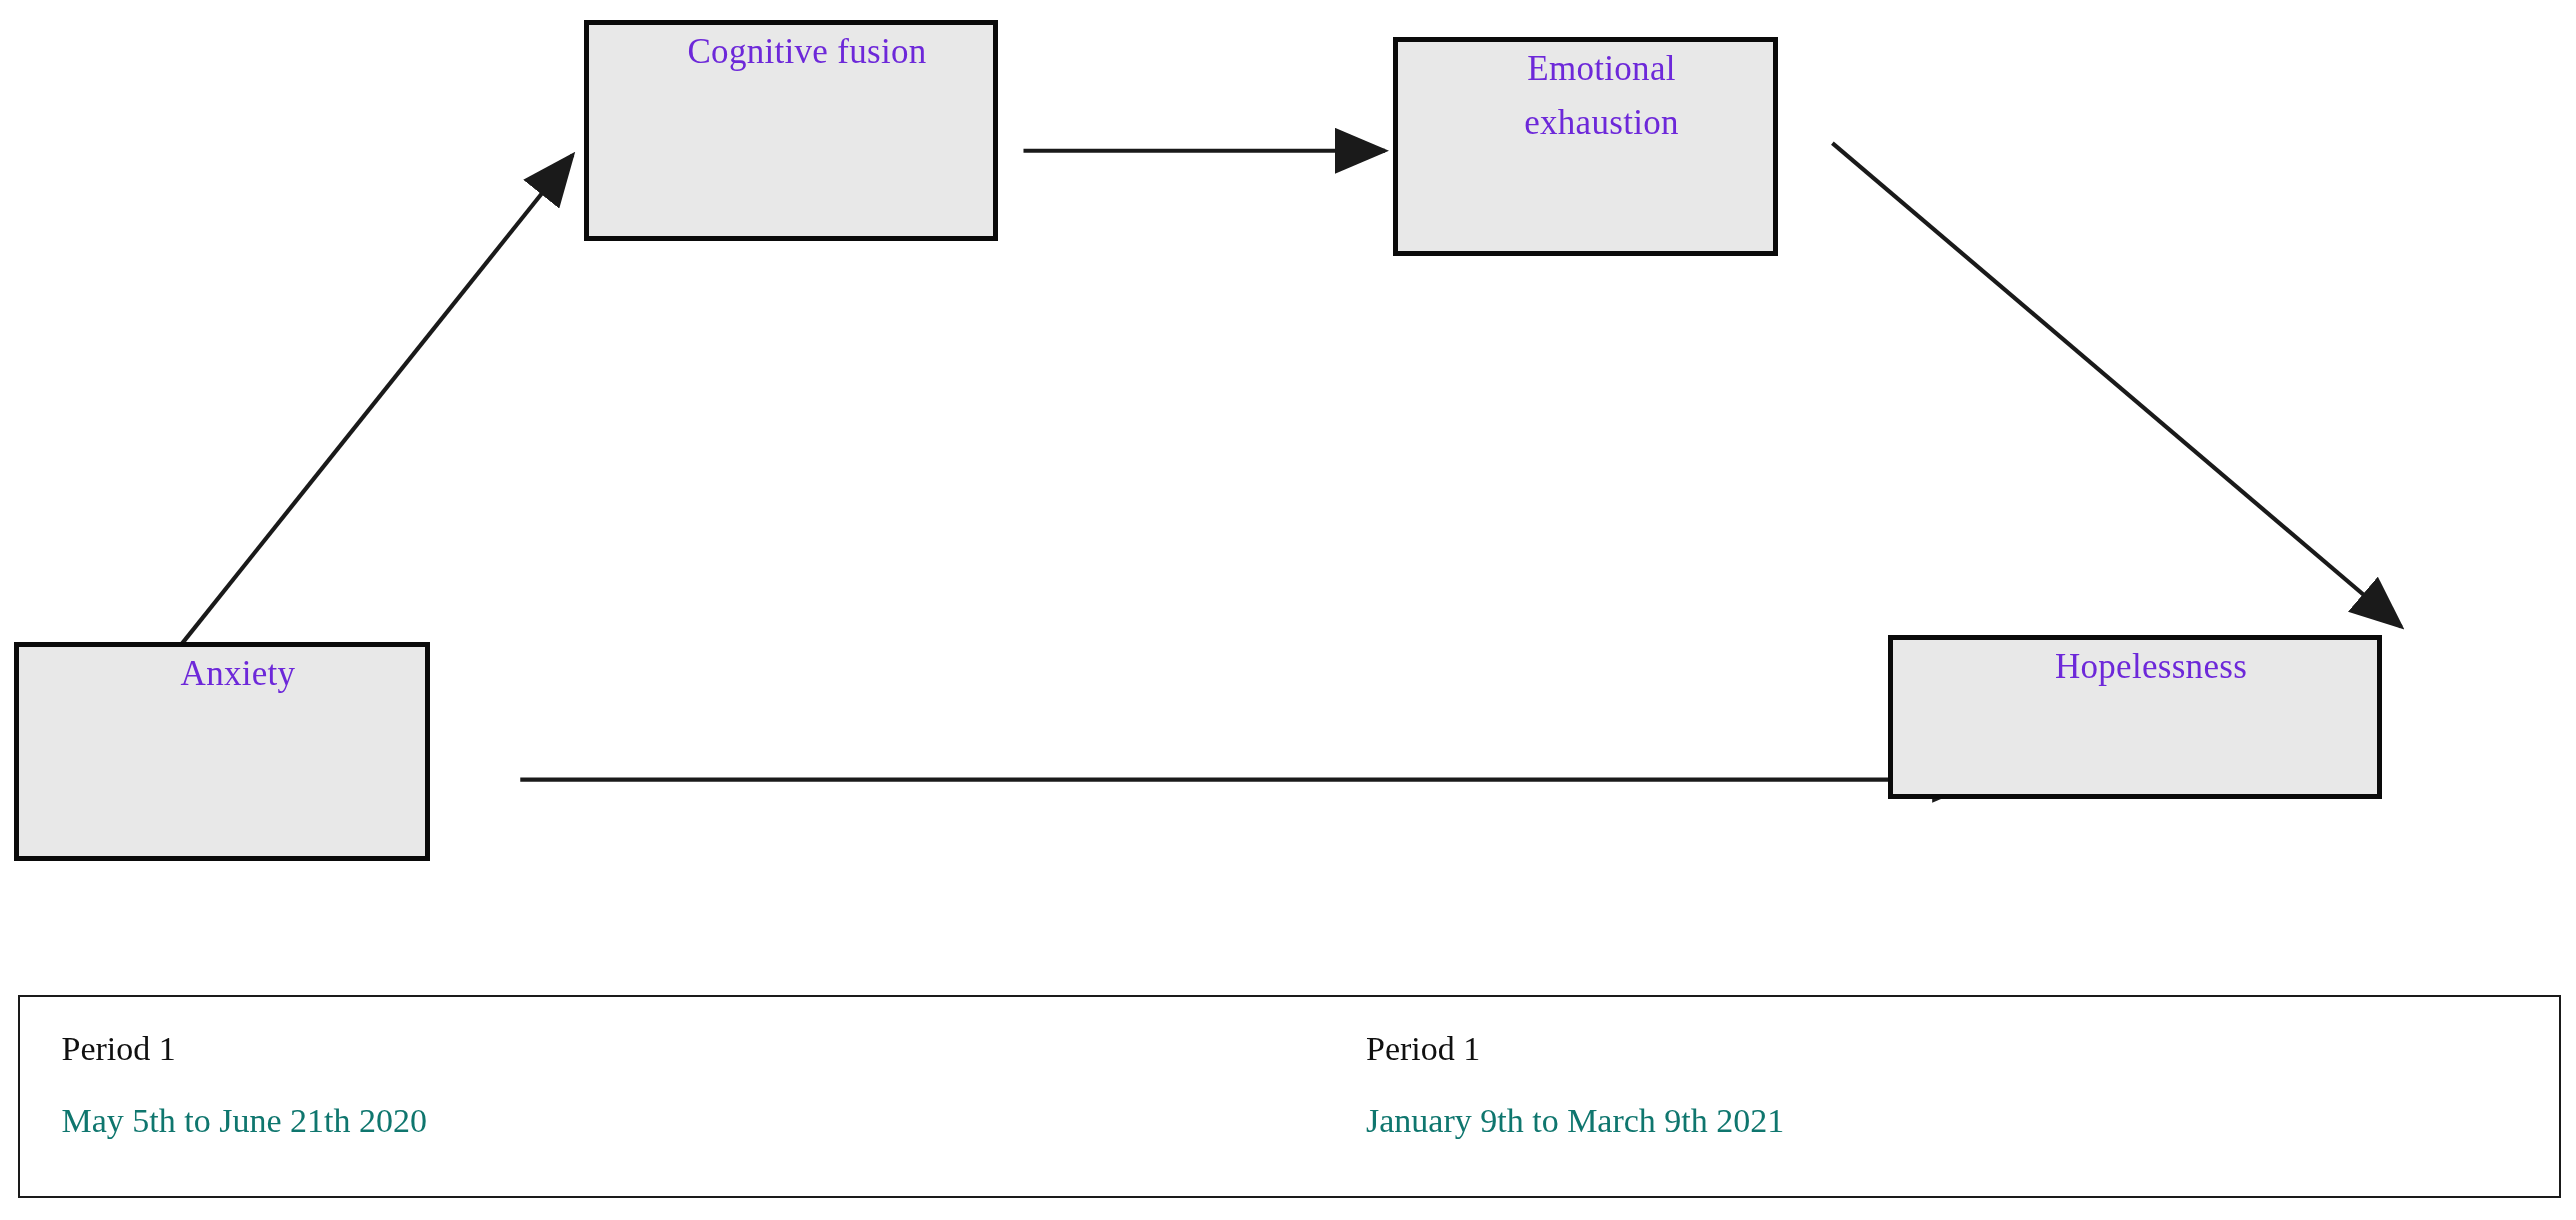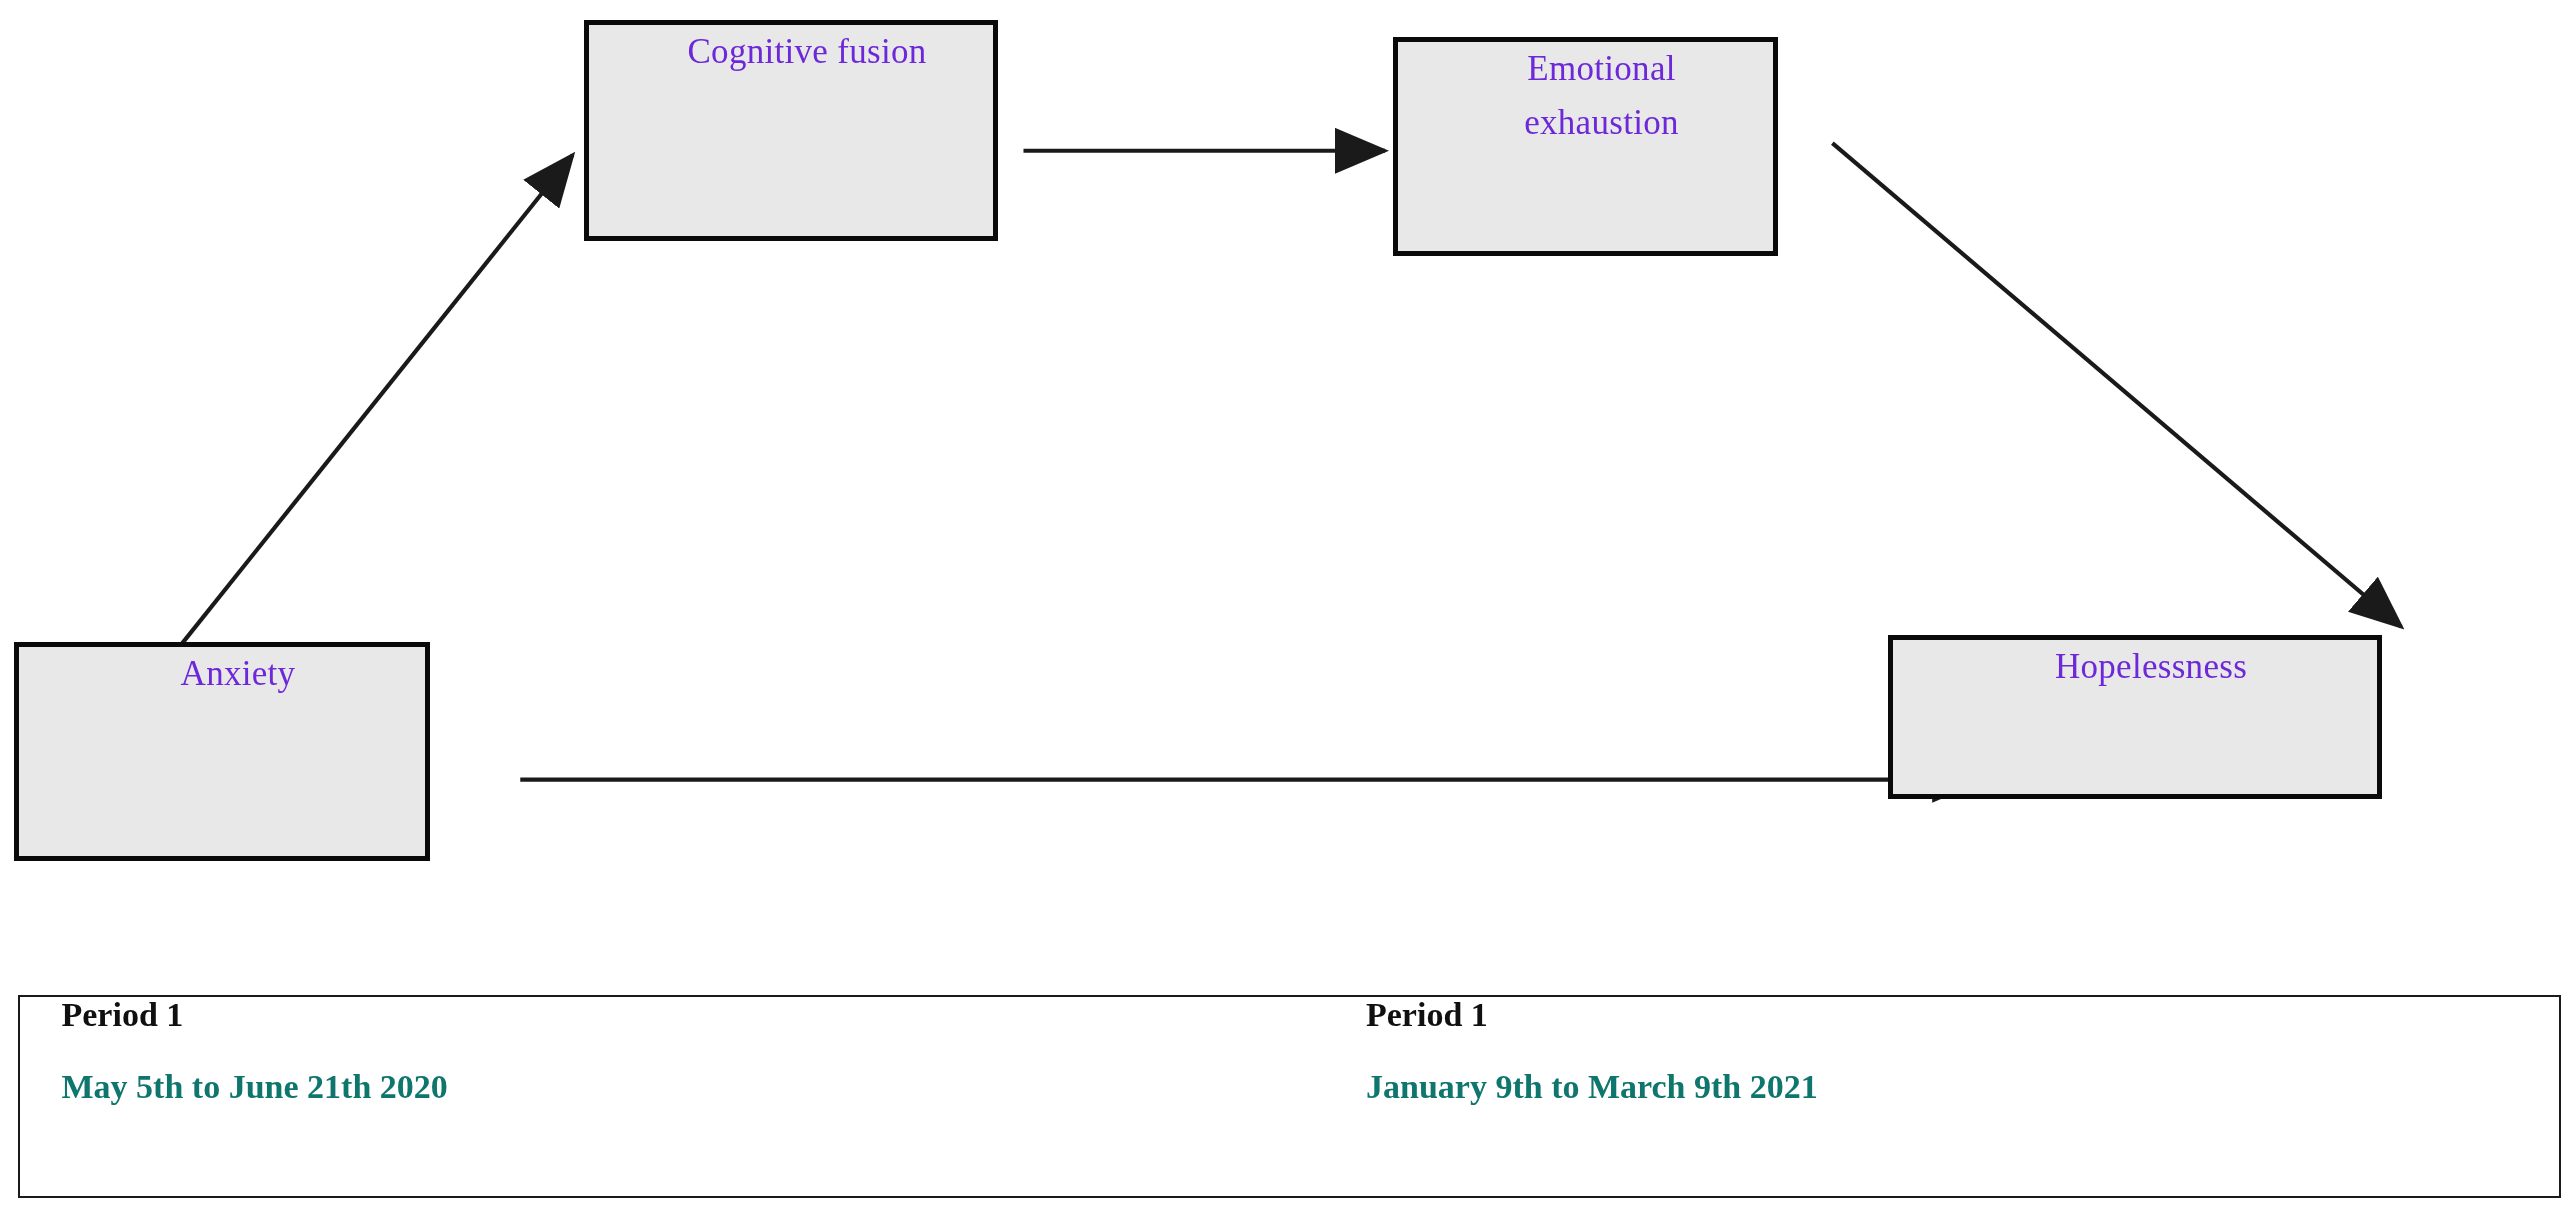--- a/index.html
+++ b/index.html
@@ -67,22 +67,22 @@
   .legend-cols {
     position: absolute;
     left: 0; top: 0;
     width: 100%;
     height: 100%;
     display: flex;
   }
   .legend-col {
     flex: 1 1 0;
     padding-left: 42px;
+    padding-top: 34px;
     box-sizing: border-box;
-    font-weight: bold;
   }
   .legend-col:nth-child(2) { padding-left: 112px; }
   .legend-col:nth-child(3) { padding-left: 119px; }
   .legend-title {
     font-size: 34px;
     line-height: 1.05;
     color: #101010;
     margin-bottom: 36px;
     white-space: nowrap;
   }

